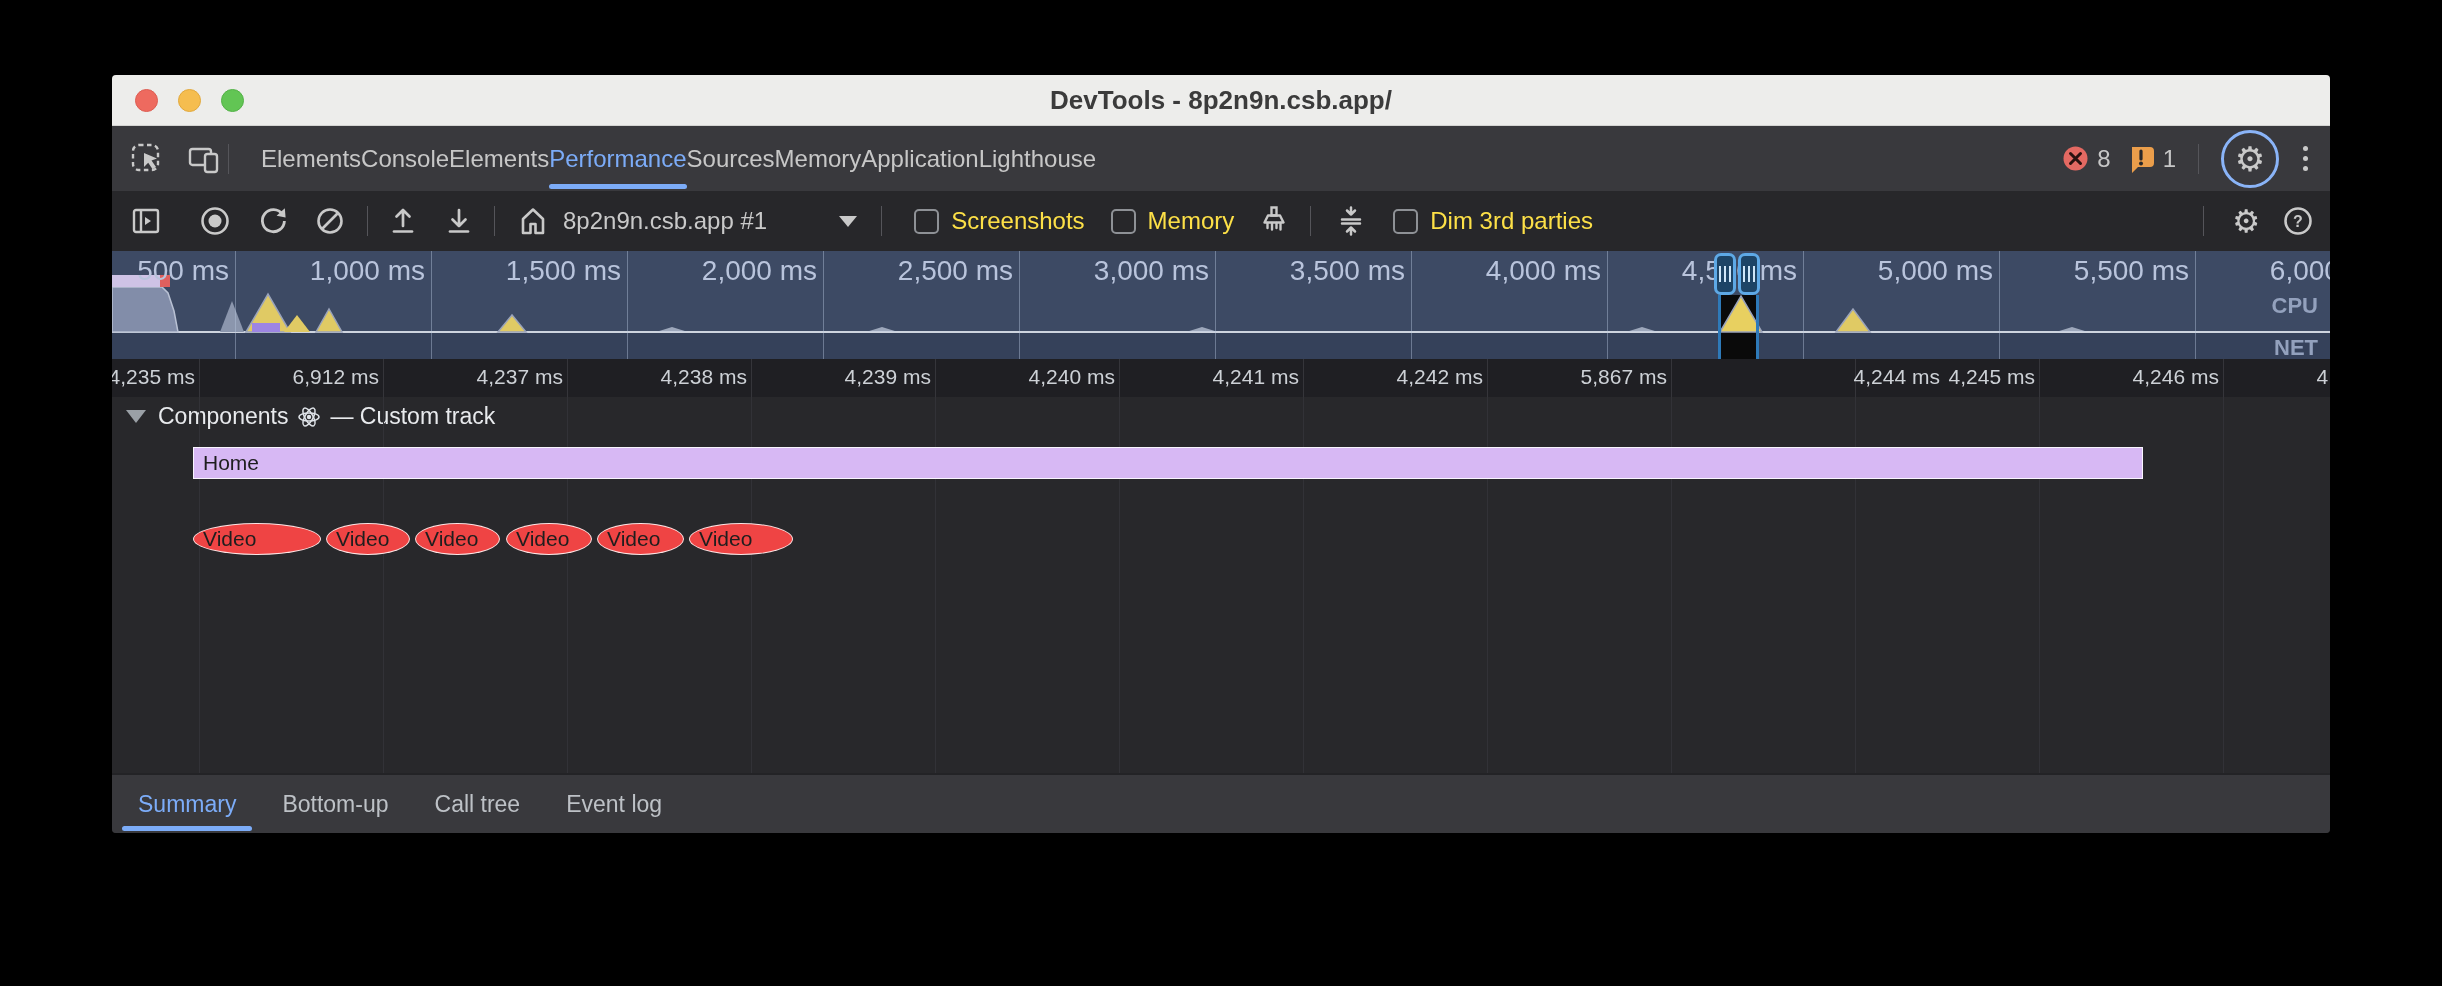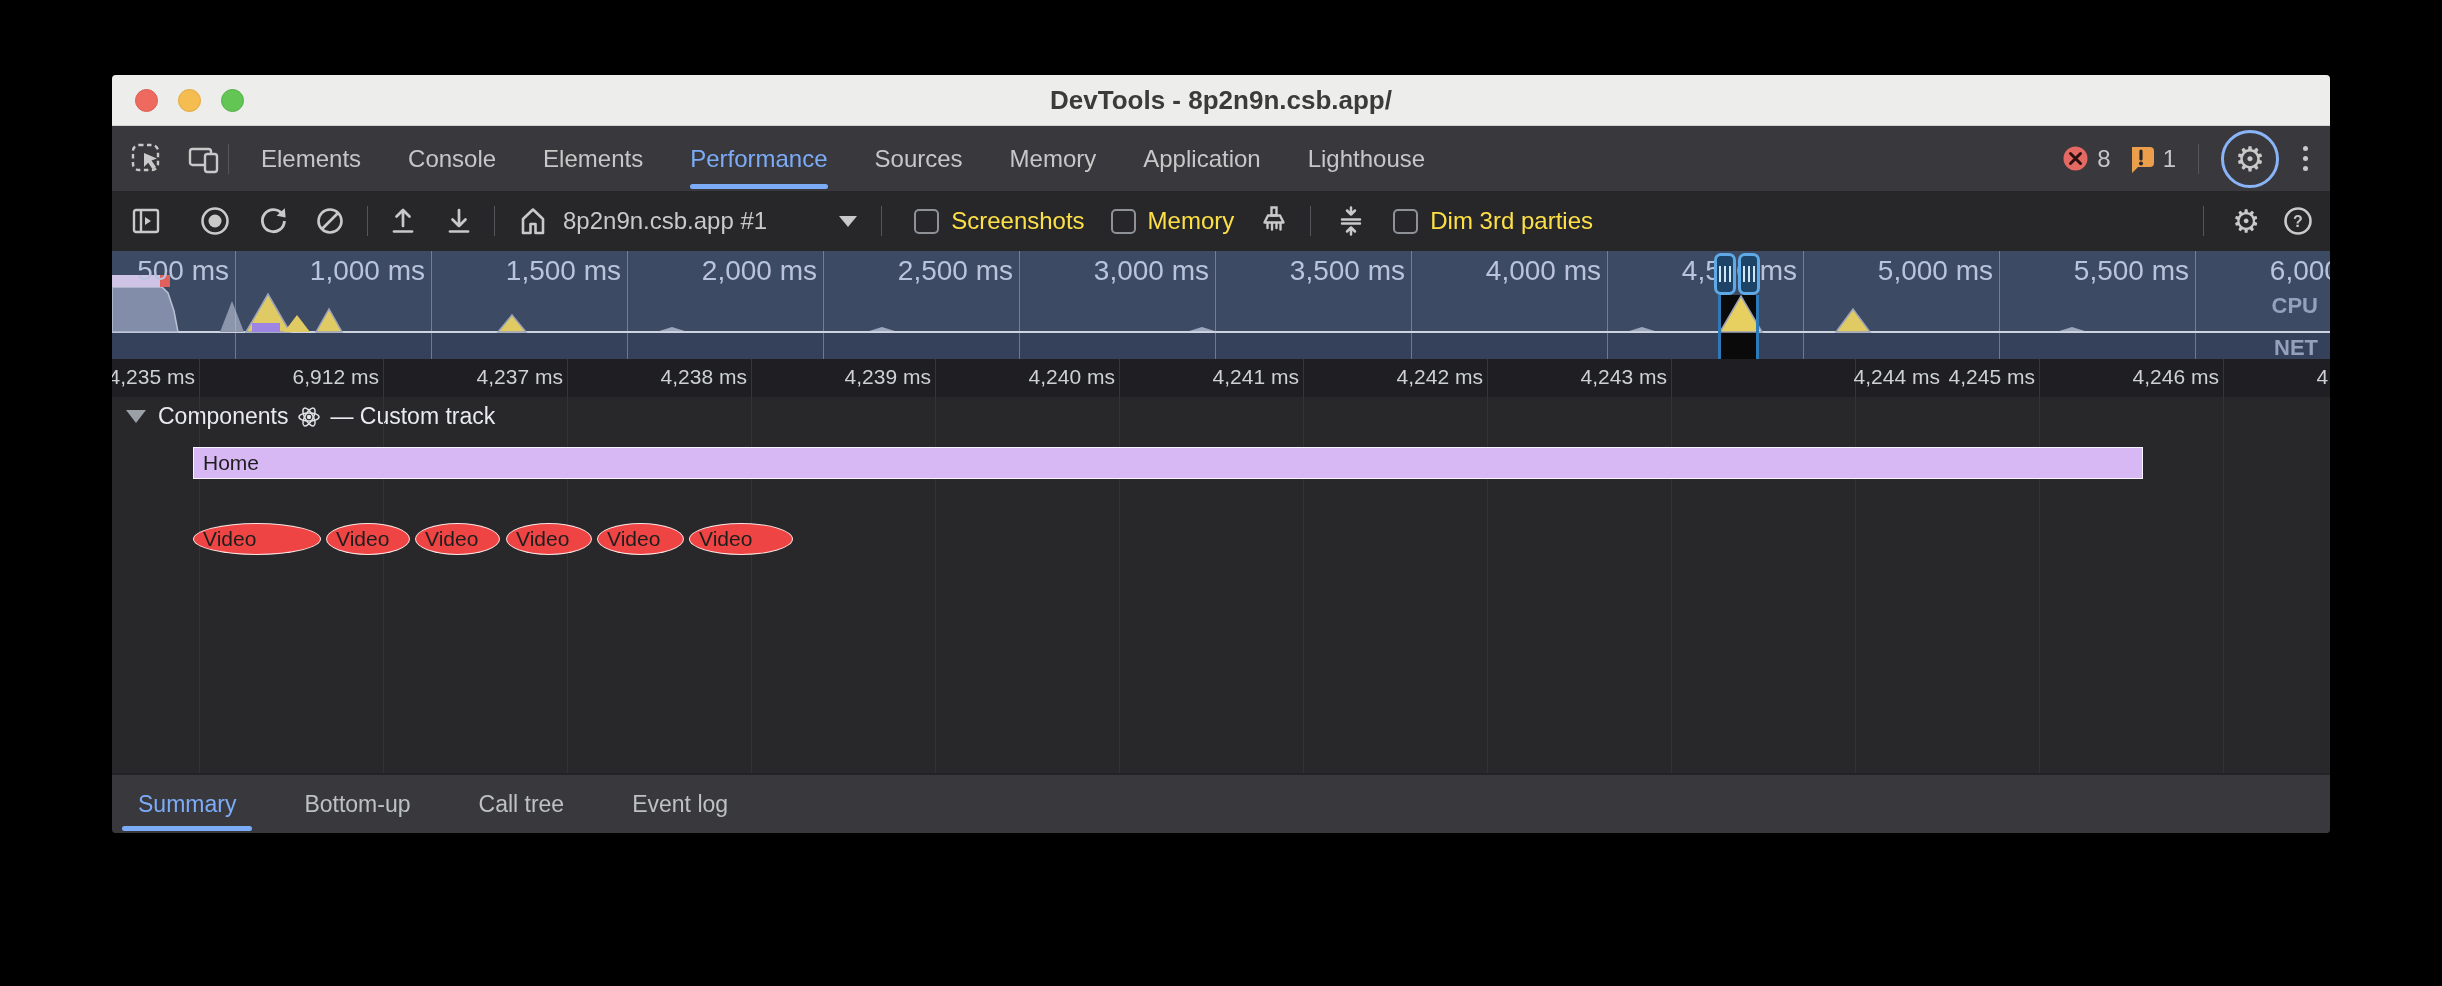--- a/index.html
+++ b/index.html
@@ -14,21 +14,21 @@
   .titlebar .title{font-size:26px;font-weight:bold;color:#3b3b3b;}
   .lights{position:absolute;left:23px;top:0;height:100%;display:flex;align-items:center;gap:20px;}
   .light{width:21px;height:21px;border-radius:50%;}
   .light.red{background:#ee6a5f;border:1px solid #dd5d52;}
   .light.yellow{background:#f5bd4f;border:1px solid #e2a93d;}
   .light.green{background:#62c554;border:1px solid #53b247;}
   
   .tabbar{height:65px;background:#39393d;display:flex;align-items:center;flex:0 0 auto;position:relative;}
   .tb-icons{display:flex;align-items:center;gap:24px;margin-left:18px;}
   .vdiv{width:1px;height:30px;background:#55555a;margin:0 6px;}
-  .tabs{display:flex;align-items:stretch;gap:47px;margin-left:26px;height:100%;}
+  .tabs{display:flex;align-items:stretch;margin-left:26px;height:100%;}
   .tab{display:flex;align-items:center;font-size:24px;color:#c7c7c7;position:relative;cursor:default;}
   .tab.active{color:#7cacf8;}
   .tab.active::after{content:"";position:absolute;left:0;right:0;bottom:2px;height:5px;border-radius:3px;background:#7cacf8;}
   .tb-right{position:absolute;right:14px;top:0;height:100%;display:flex;align-items:center;gap:16px;}
   .badge{display:flex;align-items:center;gap:8px;font-size:24px;color:#c7c7c7;}
   .focus-ring{width:52px;height:52px;border:3px solid #8ab4f8;border-radius:50%;
               display:flex;align-items:center;justify-content:center;}
   .gear-glyph{font-size:34px;color:#c9c9c9;line-height:1;font-family:"DejaVu Sans",sans-serif;}
   .kebab{display:flex;flex-direction:column;gap:5px;padding:0 8px;}
   .kebab i{width:5px;height:5px;border-radius:50%;background:#c9c9c9;}
@@ -64,21 +64,21 @@
   .disclose{width:0;height:0;border-left:10px solid transparent;border-right:10px solid transparent;
             border-top:13px solid #9aa0a6;}
   .tk-title{font-size:23px;color:#e8eaed;display:flex;align-items:center;gap:9px;}
   .bar{position:absolute;height:32px;border:1px solid rgba(255,255,255,.85);box-sizing:border-box;
        display:flex;align-items:center;font-size:21px;color:#1e1e1e;overflow:hidden;}
   .bar span{margin-left:9px;white-space:nowrap;}
   .bar.dark{background:#d7b8f4;}
   .bar.light{background:#ef4444;}
   
   .bottomtabs{height:58px;background:#39393d;border-top:2px solid #232326;display:flex;align-items:center;
-              gap:68px;padding-left:26px;flex:0 0 auto;}
+              gap:46px;padding-left:26px;flex:0 0 auto;}
   .btab{font-size:23px;color:#bdc1c6;position:relative;height:100%;display:flex;align-items:center;}
   .btab.active{color:#7cacf8;}
   .btab.active::after{content:"";position:absolute;left:-16px;right:-16px;bottom:2px;height:5px;
                       border-radius:3px;background:#7cacf8;}
   svg.ic{display:block;}
 </style>
 </head>
 <body>
 
 <div class="stage">
@@ -314,21 +314,21 @@
         <div class="rl-label" style="left: 635px;">4,238 ms</div>
         <div class="rl-tick" style="left: 823px;"></div>
         <div class="rl-label" style="left: 819px;">4,239 ms</div>
         <div class="rl-tick" style="left: 1007px;"></div>
         <div class="rl-label" style="left: 1003px;">4,240 ms</div>
         <div class="rl-tick" style="left: 1191px;"></div>
         <div class="rl-label" style="left: 1187px;">4,241 ms</div>
         <div class="rl-tick" style="left: 1375px;"></div>
         <div class="rl-label" style="left: 1371px;">4,242 ms</div>
         <div class="rl-tick" style="left: 1559px;"></div>
-        <div class="rl-label" style="left: 1555px;">4,243 ms</div>
+        <div class="rl-label" style="left: 1555px;">5,867 ms</div>
         <div class="rl-tick" style="left: 1743px;"></div>
         <div class="rl-label" style="left: 1812px; margin-left: 16px;">4,244 ms</div>
         <div class="rl-tick" style="left: 1927px;"></div>
         <div class="rl-label" style="left: 1923px;">4,245 ms</div>
         <div class="rl-tick" style="left: 2111px;"></div>
         <div class="rl-label" style="left: 2107px;">4,246 ms</div>
         <div class="rl-label" style="left: 2291px;">4,247 ms</div>
       </div>
 
     <div class="track" id="track">

